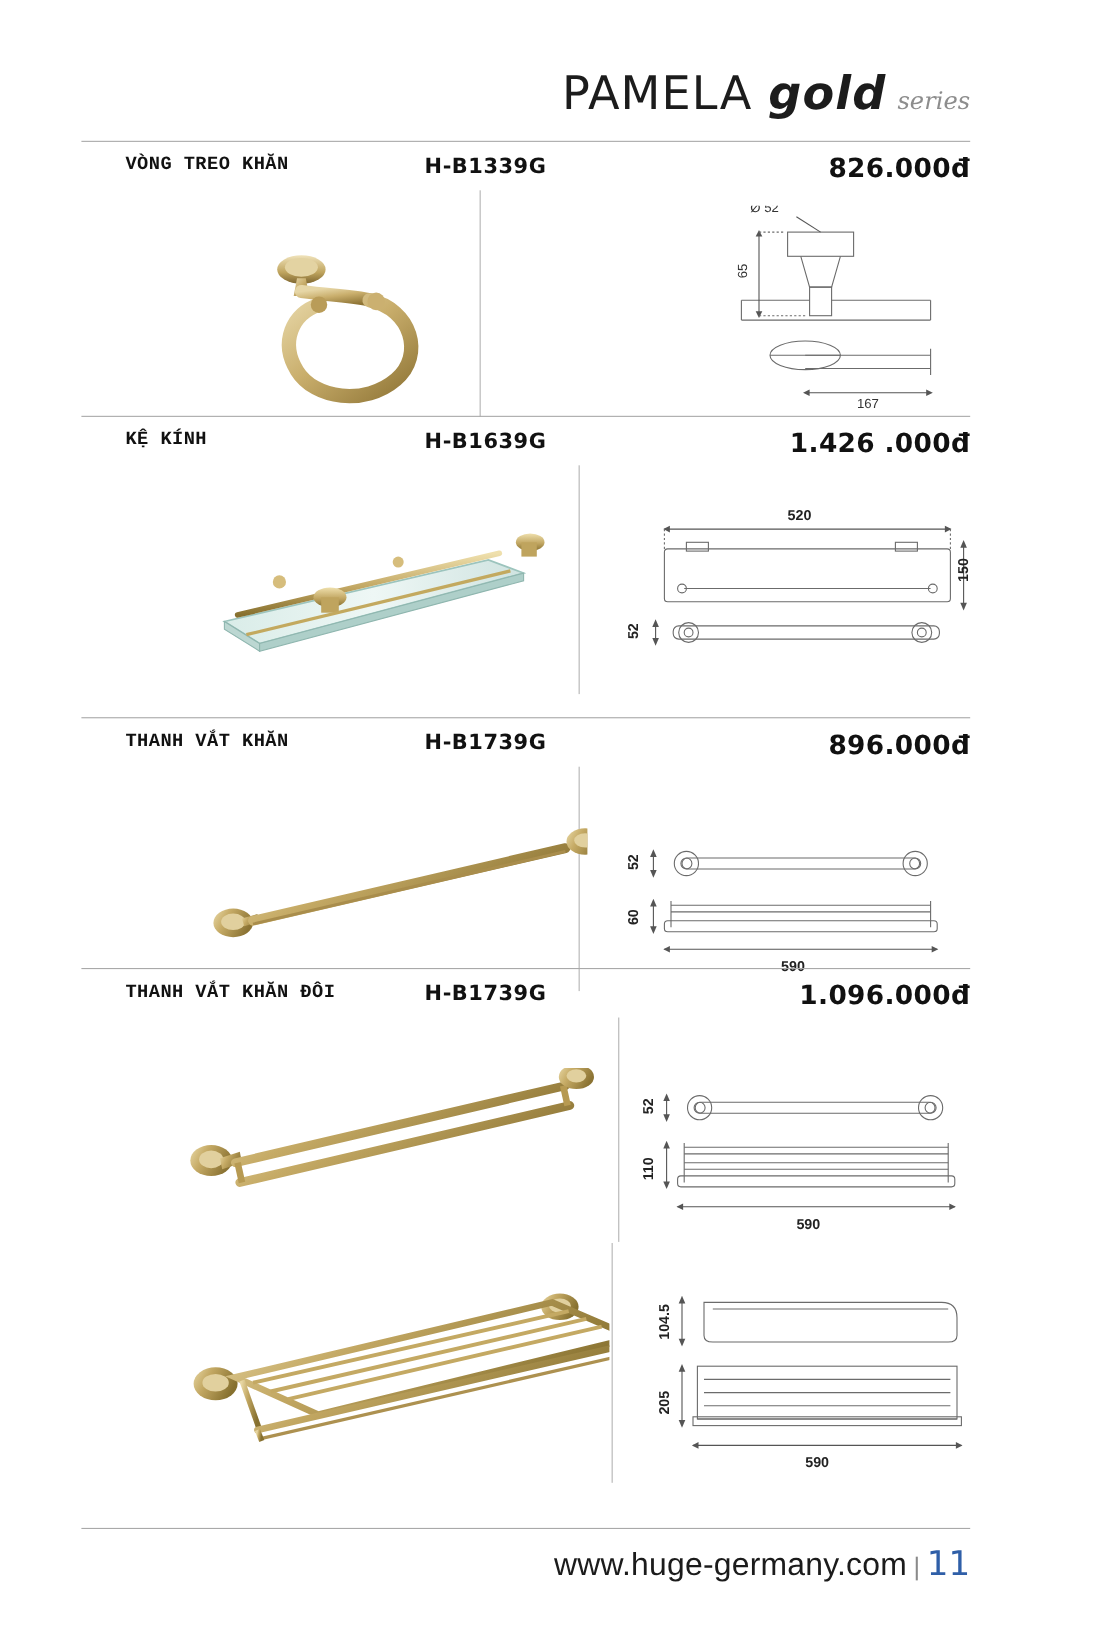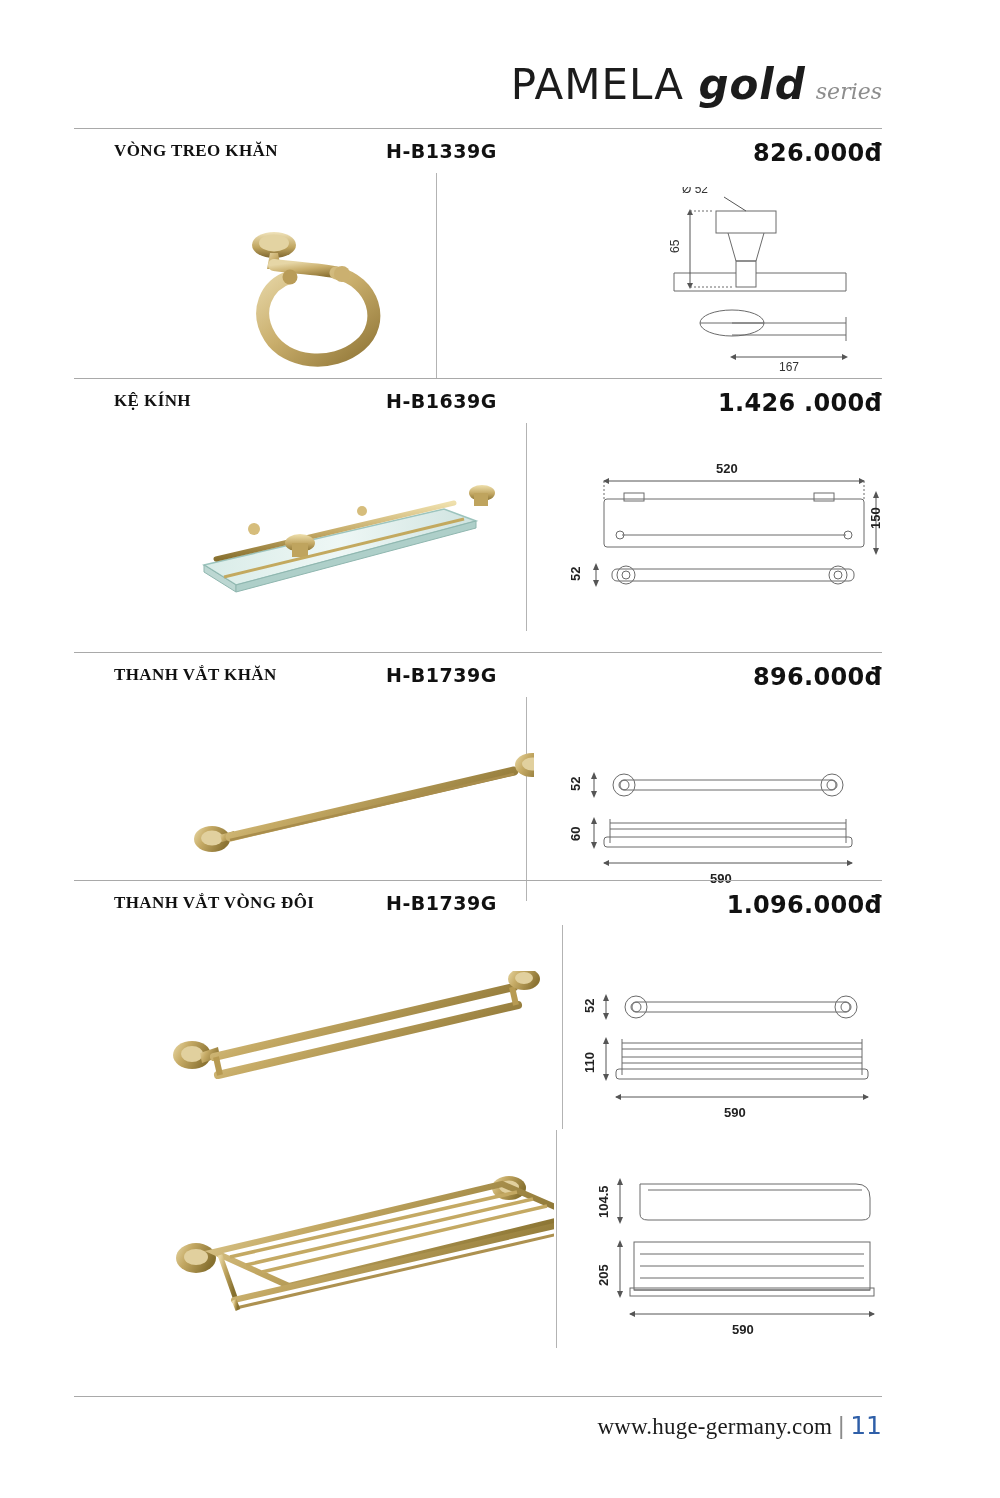--- a/index.html
+++ b/index.html
@@ -67,21 +67,21 @@
     border-top: 1.5px solid #a9a9a9;
   }
   .row-name {
     position: absolute;
     left: 40px;
     top: 12px;
     font-size: 17px;
     font-weight: 700;
     letter-spacing: 0.4px;
     color: #111;
-    font-family: Liberation Serif, serif;
+    font-family: Liberation Mono, monospace;
   }
   .row-code {
     position: absolute;
     left: 312px;
     top: 11px;
     font-size: 19px;
     font-weight: 700;
     color: #111;
     font-family: "DejaVu Sans", sans-serif;
     letter-spacing: 0.5px;
@@ -111,32 +111,32 @@
     position: absolute;
     left: 74px;
     bottom: 58px;
     width: 808px;
     border-top: 1.5px solid #a9a9a9;
     padding-top: 14px;
     text-align: right;
     box-sizing: border-box;
   }
   .footer-url {
-    font-size: 23px;
+    font-size: 29px;
     color: #1b1b1b;
-    font-family: Liberation Serif, serif;
+    font-family: Liberation Sans, sans-serif;
     letter-spacing: 0.2px;
   }
   .footer-sep {
     color: #8a8a8a;
     font-size: 23px;
     margin: 0 6px;
   }
   .footer-page {
-    font-size: 25px;
+    font-size: 31px;
     color: #2f5fa8;
     font-weight: 400;
     font-family: "DejaVu Sans", sans-serif;
     margin-top: 39px;
   }
 
   
   svg { display: block; }
   .dim-text {
     font-family: "Liberation Sans", sans-serif;
@@ -370,21 +370,21 @@
         </g>
         <text class="dim-text-b" x="16" y="44" transform="rotate(-90 16 44)">52</text>
         <text class="dim-text-b" x="16" y="94" transform="rotate(-90 16 94)">60</text>
         <text class="dim-text-b" x="146" y="136">590</text>
       </svg>
     </div>
   </div>
 
   <div class="row" style="top:880px;">
     <div class="row-head">
-      <div class="row-name">THANH VẮT VÒNG ĐÔI</div>
+      <div class="row-name">THANH VẮT KHĂN ĐÔI</div>
       <div class="row-code">H-B1739G</div>
       <div class="row-price">1.096.000đ</div>
     </div>
     <div class="row-body" style="height:204px;">
       <div class="divider-v" style="left:488px; top:0; height:204px;"></div>
 
       <svg style="position:absolute; left:20px; top:46px;" width="460" height="150" viewBox="0 0 460 150">
         <defs>
           <linearGradient id="g4" x1="0" y1="0" x2="1" y2="0.4">
             <stop offset="0%" stop-color="#e9d9a7"></stop>

